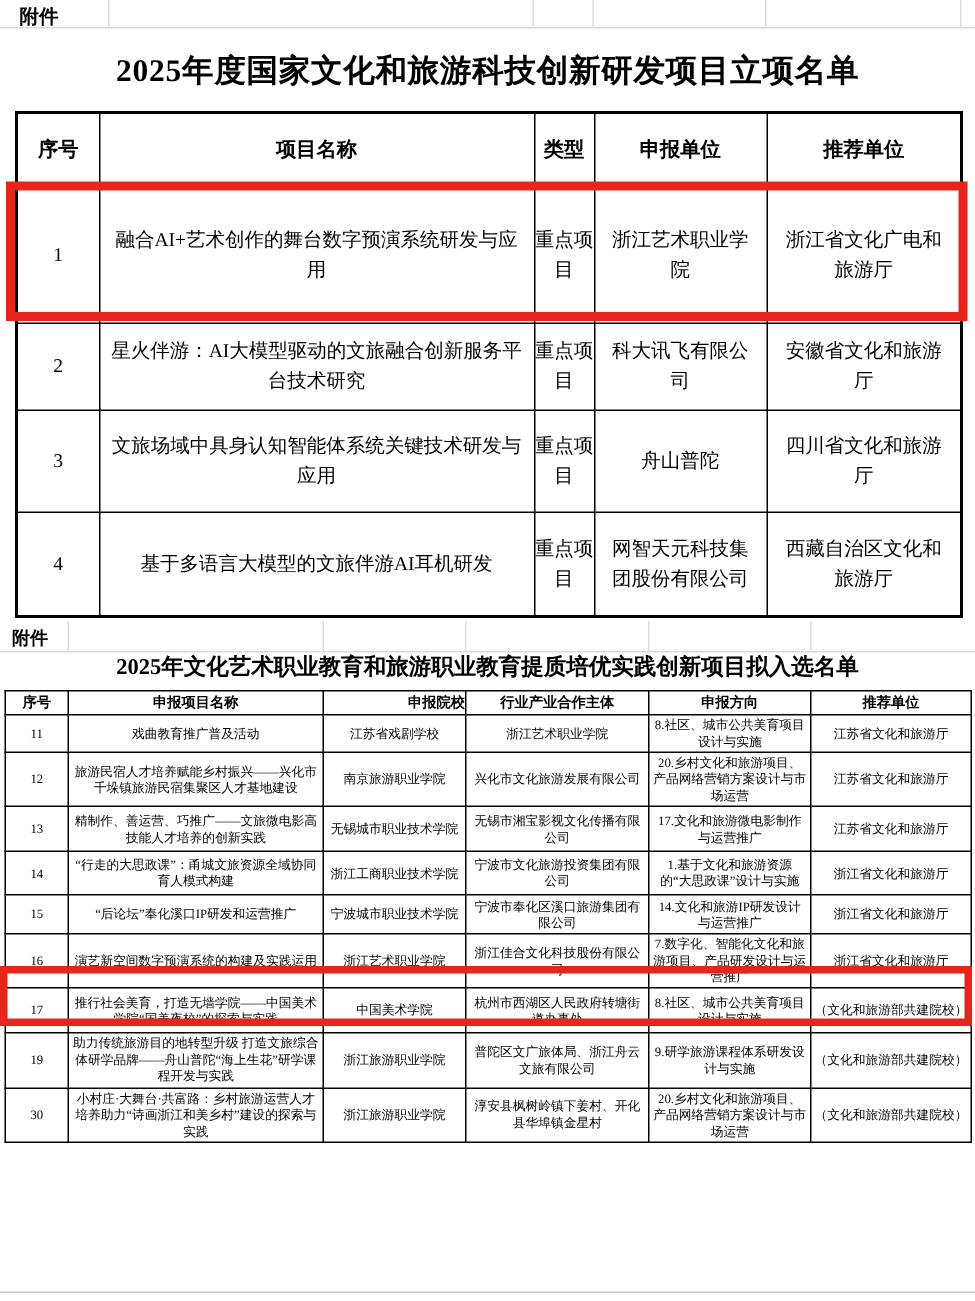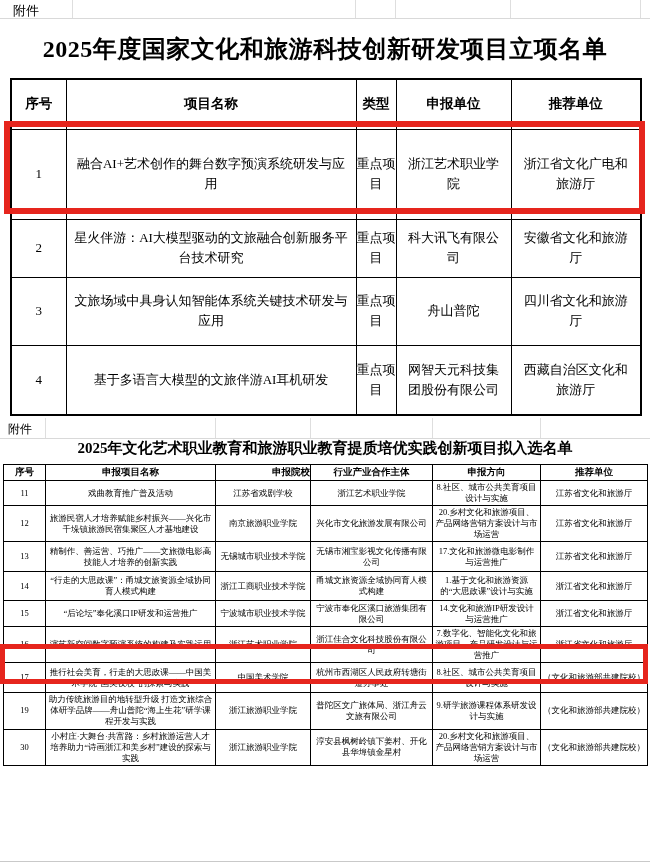--- a/index.html
+++ b/index.html
@@ -7,28 +7,28 @@
   body {
     width: 650px; height: 867px; position: relative; overflow: hidden;
     font-family: "Liberation Serif", "DejaVu Serif", serif;
     color: #000;
   }
   .page { position: absolute; inset: 0; background: #fff; }
 
   
   .strip { position: relative; border-bottom: 1px solid #d9d9d9; }
   .strip .vline { position: absolute; top: 0; bottom: 0; width: 1px; background: #dedede; }
-  .attach-label { font-weight: normal; }
+  .attach-label { font-weight: bold; }
 
   .strip1 { height: 19px; }
   .strip1 .attach-label { position: absolute; left: 13px; top: 2px; font-size: 13px; }
   .strip2 { height: 21px; }
   .strip2 .attach-label { position: absolute; left: 8px; top: 3px; font-size: 12px; }
 
-  .title1 { text-align: center; font-size: 24px; font-weight: bold; margin-top: 14px; letter-spacing: 0.5px; }
+  .title1 { text-align: center; font-size: 21px; font-weight: bold; margin-top: 14px; letter-spacing: 0.5px; }
   .title2 { text-align: center; font-size: 15px; font-weight: bold; }
   .subtitle2 { text-align: center; font-size: 12px; font-weight: bold; margin-top: 16px; margin-bottom: 8px; }
 
   table { border-collapse: collapse; table-layout: fixed; }
   td, th { border: 1px solid #000; text-align: center; vertical-align: middle; overflow: hidden; }
 
   
   .t1 { width: 630px; margin: 13px 10px 0 10px; border: 2px solid #000; }
   .t1 th { font-size: 13.5px; font-weight: bold; }
   .t1 td { font-size: 13px; line-height: 1.55; }
@@ -156,21 +156,21 @@
       <td>精制作、善运营、巧推广——文旅微电影高技能人才培养的创新实践</td>
       <td>无锡城市职业技术学院</td>
       <td>无锡市湘宝影视文化传播有限公司</td>
       <td>17.文化和旅游微电影制作与运营推广</td>
       <td>江苏省文化和旅游厅</td>
     </tr>
     <tr style="height:29px">
       <td>14</td>
       <td>“行走的大思政课”：甬城文旅资源全域协同育人模式构建</td>
       <td>浙江工商职业技术学院</td>
-      <td>甬城文旅资源全域协同育人模式构建</td>
+      <td>宁波市文化旅游投资集团有限公司</td>
       <td>1.基于文化和旅游资源的“大思政课”设计与实施</td>
       <td>浙江省文化和旅游厅</td>
     </tr>
     <tr style="height:26px">
       <td>15</td>
       <td>“后论坛”奉化溪口IP研发和运营推广</td>
       <td>宁波城市职业技术学院</td>
       <td>宁波市奉化区溪口旅游集团有限公司</td>
       <td>14.文化和旅游IP研发设计与运营推广</td>
       <td>浙江省文化和旅游厅</td>
@@ -178,21 +178,21 @@
     <tr style="height:32px">
       <td>16</td>
       <td>演艺新空间数字预演系统的构建及实践运用</td>
       <td>浙江艺术职业学院</td>
       <td>浙江佳合文化科技股份有限公司</td>
       <td>7.数字化、智能化文化和旅游项目、产品研发设计与运营推广</td>
       <td>浙江省文化和旅游厅</td>
     </tr>
     <tr style="height:30px">
       <td>17</td>
-      <td>推行社会美育，行走的大思政课——中国美术学院“国美夜校”的探索与实践</td>
+      <td>推行社会美育，打造无墙学院——中国美术学院“国美夜校”的探索与实践</td>
       <td>中国美术学院</td>
       <td>杭州市西湖区人民政府转塘街道办事处</td>
       <td>8.社区、城市公共美育项目设计与实施</td>
       <td>（文化和旅游部共建院校）</td>
     </tr>
     <tr style="height:32px">
       <td>19</td>
       <td>助力传统旅游目的地转型升级 打造文旅综合体研学品牌——舟山普陀“海上生花”研学课程开发与实践</td>
       <td>浙江旅游职业学院</td>
       <td>普陀区文广旅体局、浙江舟云文旅有限公司</td>

